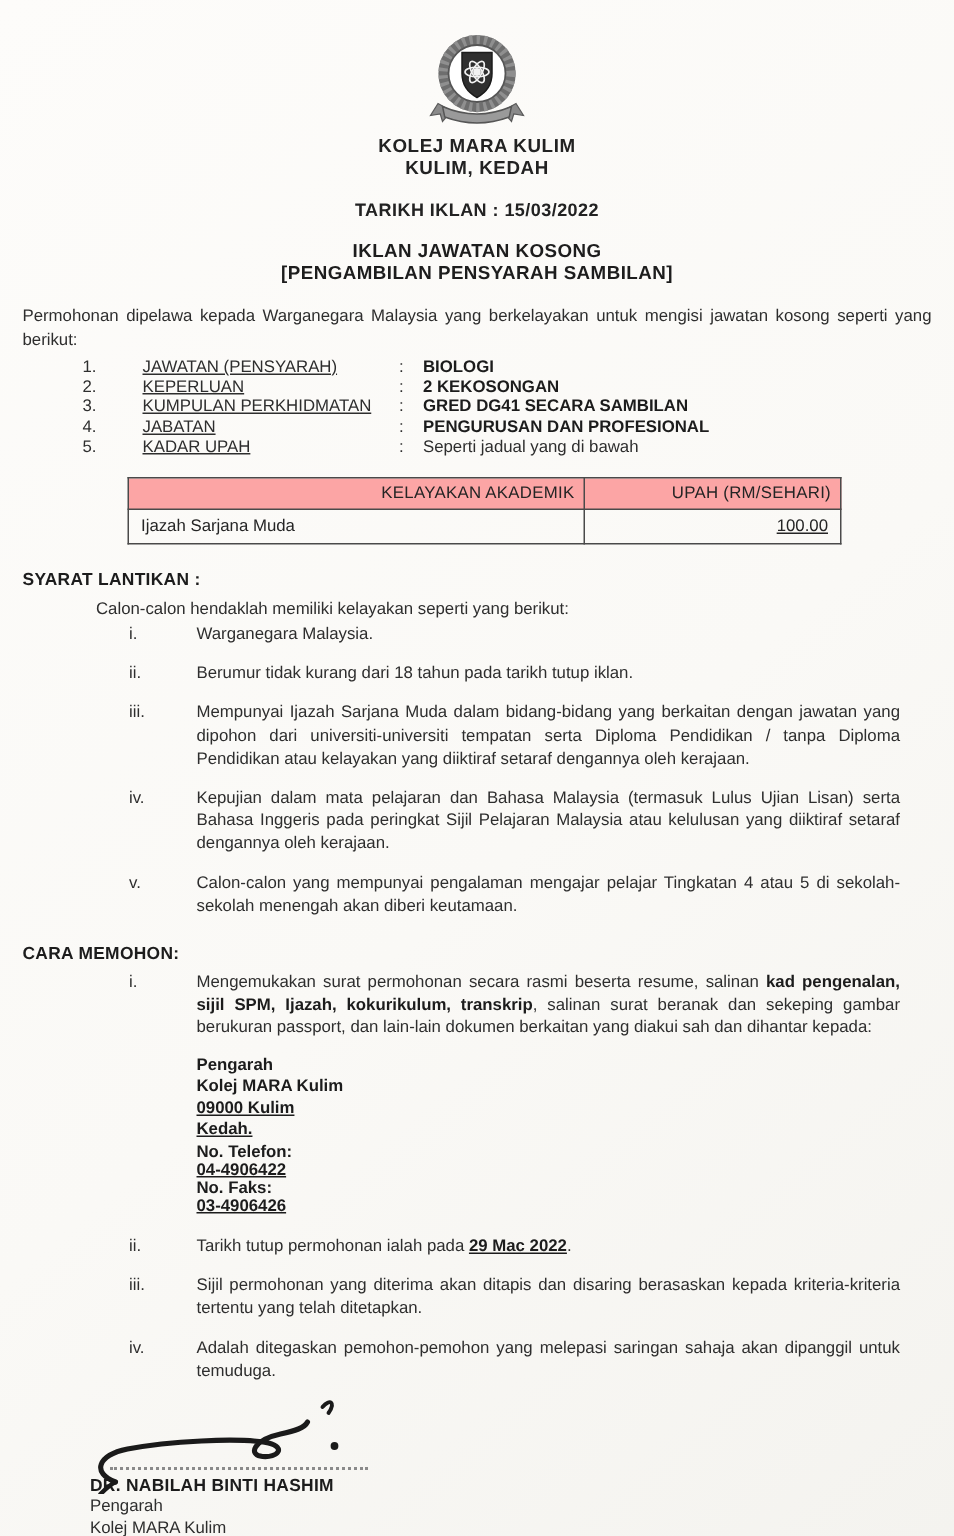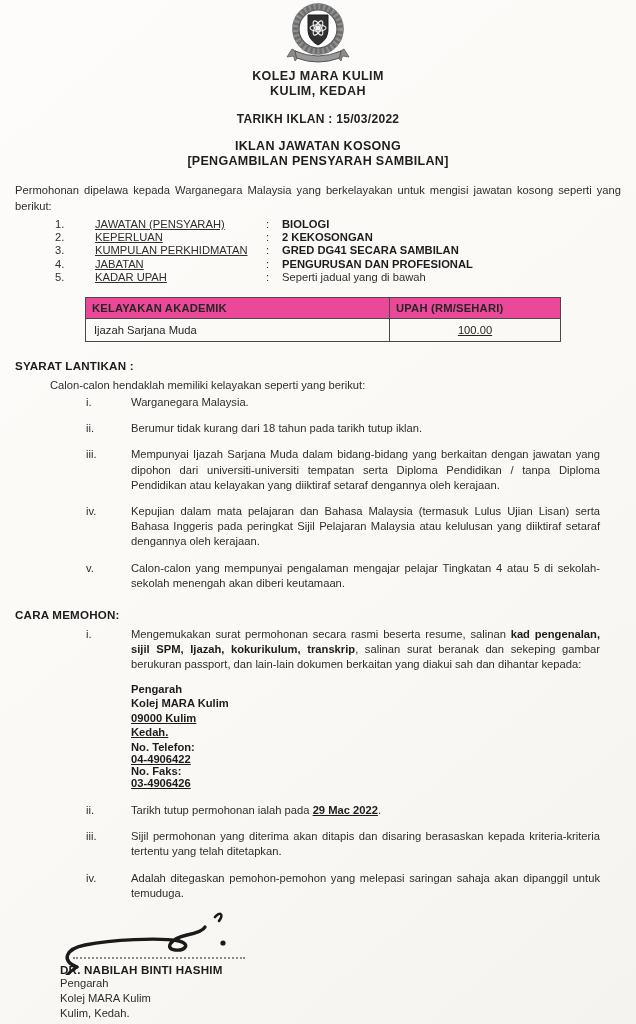--- a/index.html
+++ b/index.html
@@ -4,21 +4,21 @@
 <style>
   html,body{margin:0;padding:0;}
   body{
     width:636px;height:1024px;
     background:linear-gradient(140deg,#fdfcfa 0%,#faf9f6 55%,#f4f3ef 100%);
     font-family:"Liberation Sans",sans-serif;
     color:#2e2e2e;
     -webkit-font-smoothing:antialiased;
     overflow:hidden;
   }
-  .page{width:636px;height:1024px;padding:3px 15px 0 15px;box-sizing:border-box;}
+  .page{width:636px;height:1024px;padding:23px 15px 0 15px;box-sizing:border-box;}
 
   
   .hdr{text-align:center;}
   .crest{display:inline-block;}
   .org-line{font-weight:bold;font-size:12.5px;line-height:15px;color:#222;letter-spacing:.4px;}
   .tarikh{margin-top:13px;font-weight:bold;font-size:12px;color:#222;letter-spacing:.3px;}
   .doc-title{margin-top:13px;font-weight:bold;font-size:12.5px;line-height:15px;color:#1d1d1d;letter-spacing:.3px;}
 
   
   .intro{margin-top:14px;font-size:11.2px;line-height:15.5px;text-align:justify;}
@@ -29,28 +29,28 @@
   .vnum{width:40px;margin-left:40px;flex:none;}
   .vlabel{width:171px;flex:none;text-decoration:underline;}
   .vcolon{width:16px;flex:none;}
   .vval{flex:1;}
   .b{font-weight:bold;color:#1c1c1c;}
 
   
   table.upah{border-collapse:collapse;margin:13px 0 0 70px;width:476px;
     font-size:11.2px;color:#252525;}
   table.upah th{
-    background:#ec4899;border:1.6px solid #4a4a4a;font-weight:bold;
-    padding:4px 6px;text-align:left;letter-spacing:.2px;}
+    background:#fca5a5;border:1.6px solid #4a4a4a;font-weight:normal;
+    padding:4px 6px;text-align:right;letter-spacing:.2px;}
   table.upah td{border:1.6px solid #4a4a4a;padding:5px 8px;}
-  td.c{text-align:center;text-decoration:underline;}
+  td.c{text-align:right;text-decoration:underline;}
 
   
   .sec-head{margin-top:17px;font-weight:bold;font-size:11.6px;color:#1c1c1c;letter-spacing:.2px;}
-  .lead{margin-top:7px;margin-left:35px;font-size:11.2px;}
+  .lead{margin-top:7px;margin-left:49px;font-size:11.2px;}
   .ritem{display:flex;margin-top:11px;font-size:11.2px;line-height:15.2px;}
   .rnum{width:45px;margin-left:71px;flex:none;}
   .rtext{flex:1;text-align:justify;padding-right:21px;}
   .u{text-decoration:underline;}
 
   
   .addr{margin-left:116px;margin-top:9px;font-size:11.2px;line-height:14.6px;font-weight:bold;color:#1c1c1c;}
   .phone-row{display:flex;margin-left:116px;margin-top:1px;font-size:11.2px;font-weight:bold;color:#1c1c1c;flex-direction:column;}
   .phone-row .gap{width:58px;}
   .phone-row .lbl{margin-right:8px;}

